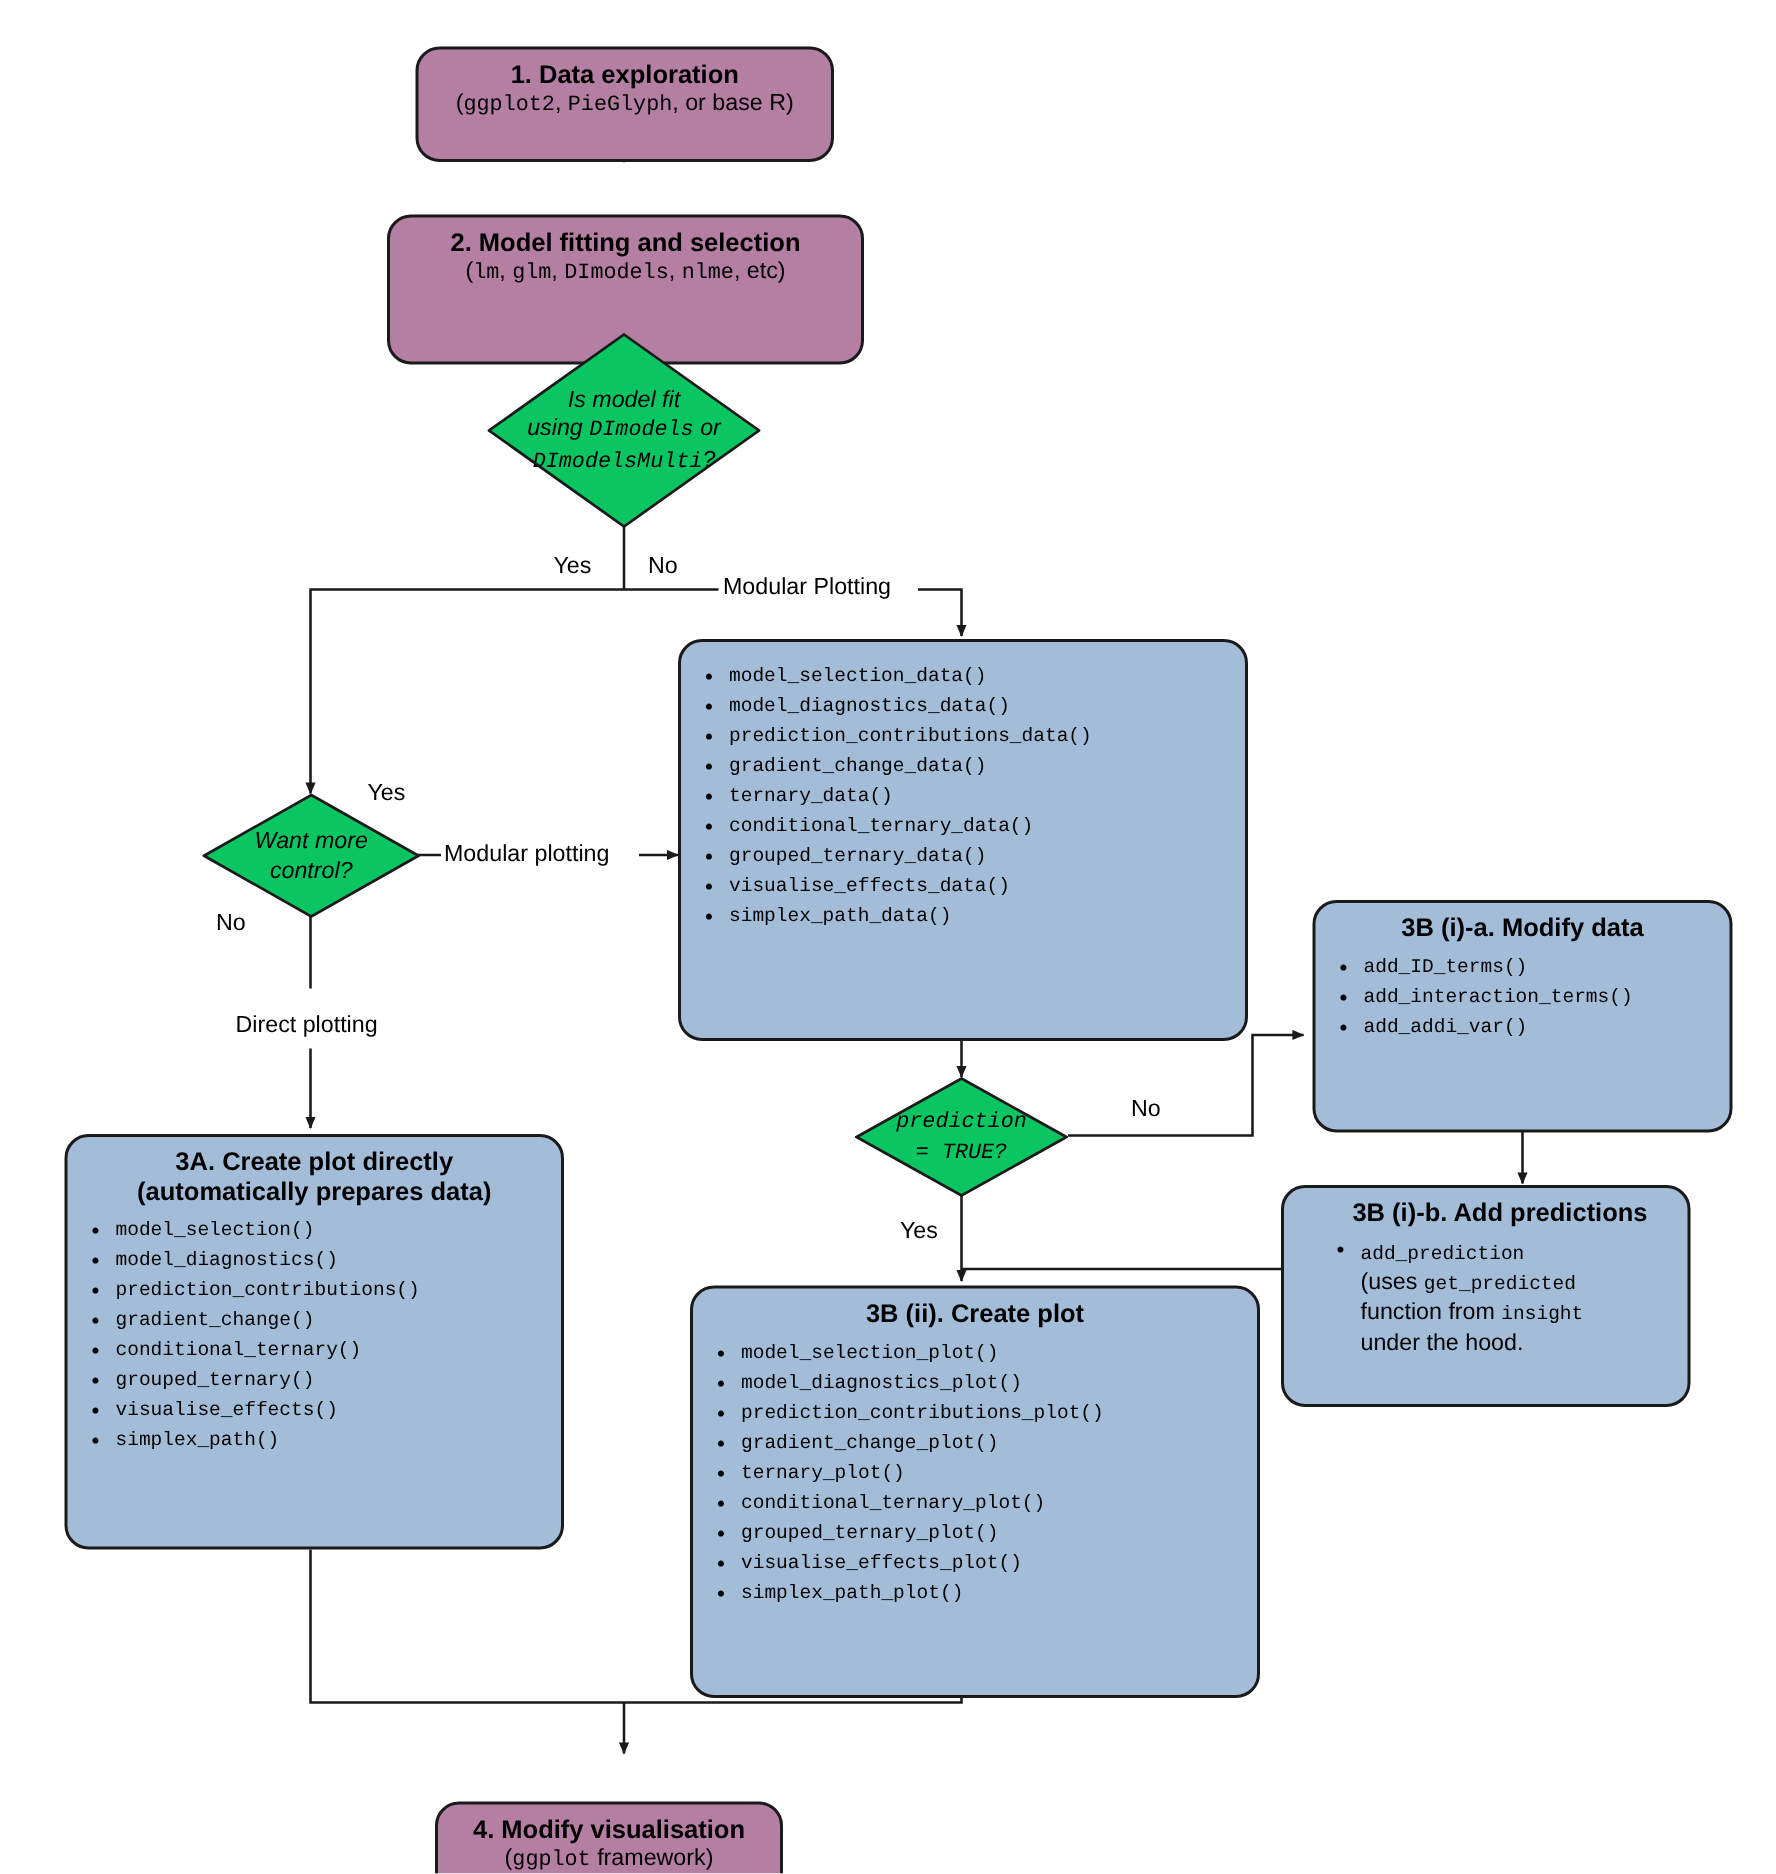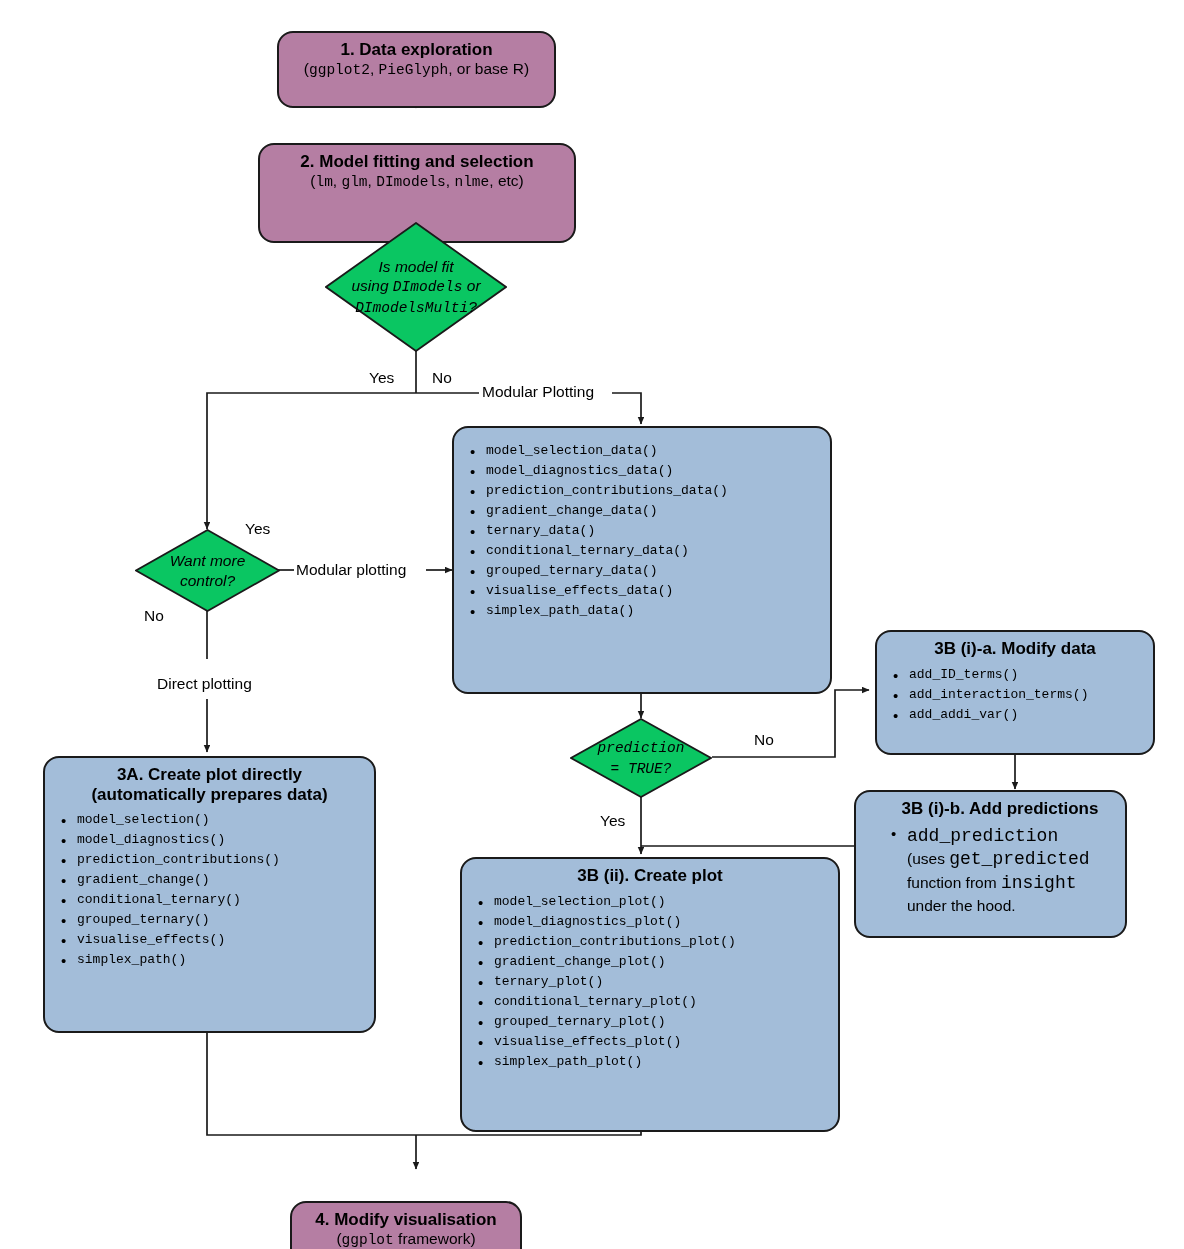--- a/index.html
+++ b/index.html
@@ -25,21 +25,21 @@
   .diamond{position:absolute;}
   .diamond .shape{position:absolute;left:0;top:0;width:100%;height:100%;}
   .diamond .dlabel{position:absolute;left:0;top:0;width:100%;height:100%;
       display:flex;align-items:center;justify-content:center;text-align:center;
       font-family:"Liberation Sans",sans-serif;font-size:15.5px;color:#000;line-height:1.28;font-style:italic;}
 
   .edgelabel{position:absolute;font-family:"Liberation Sans",sans-serif;font-size:15.5px;color:#000;
              white-space:nowrap;background:#ffffff;padding:0 2px;}
   .nodetitle-wrap{padding-top:7px;}
   .mixed{font-family:"Liberation Sans",sans-serif;font-size:15.5px;line-height:1.35;color:#000;}
-  .mixed code{font-family:"Liberation Mono",monospace;font-size:18px;}
+  .mixed code{font-family:"Liberation Mono",monospace;font-size:13px;}
 </style>
 </head>
 <body>
 
 <div id="canvas">
 
   <svg id="edges" viewBox="0 0 1184 1249">
     <defs>
       <marker id="ar" markerWidth="10" markerHeight="10" refX="7.4" refY="3.4" orient="auto" markerUnits="userSpaceOnUse">
         <path d="M0,0 L8,3.4 L0,6.8 z" fill="#1a1a1a"></path>
@@ -158,21 +158,21 @@
       <div>
         <span class="mono">prediction</span><br>
         <span class="mono">= TRUE?</span>
       </div>
     </div>
   </div>
 
   <div class="edgelabel" style="left:752px;top:731px;">No</div>
   <div class="edgelabel" style="left:598px;top:812px;">Yes</div>
 
-  <div class="node blue" style="left:875px;top:630px;width:280px;height:125px;">
+  <div class="node blue" style="left:875px;top:600px;width:280px;height:155px;">
     <div class="nodetitle-wrap">
       <div class="title">3B (i)-a. Modify data</div>
       <ul class="fnlist">
         <li>add_ID_terms()</li>
         <li>add_interaction_terms()</li>
         <li>add_addi_var()</li>
       </ul>
     </div>
   </div>
 

